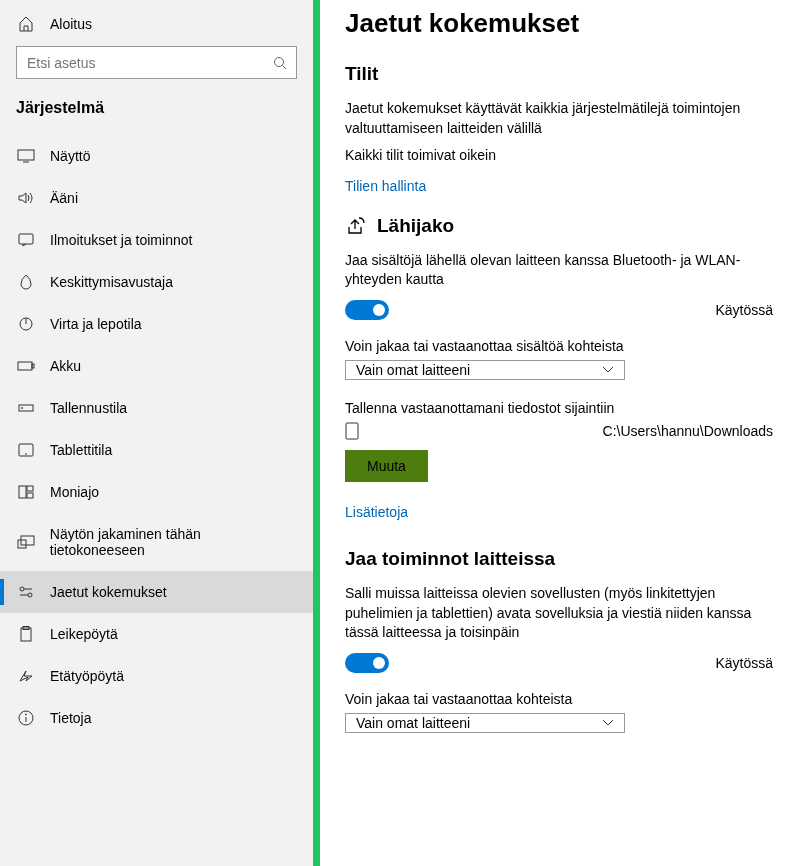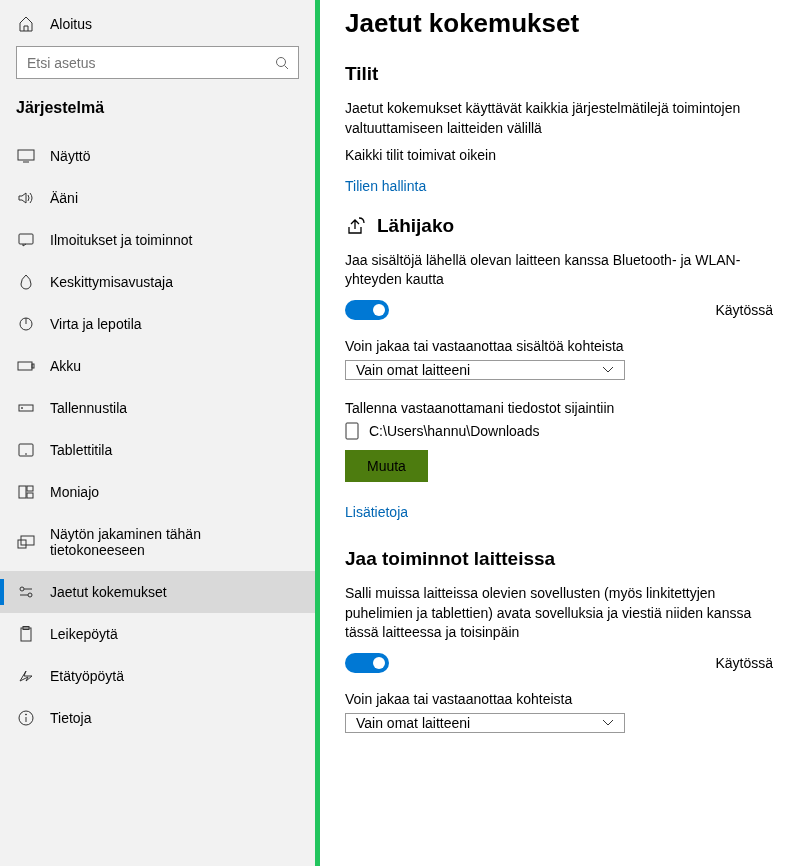--- a/index.html
+++ b/index.html
@@ -1,17 +1,17 @@
 <!DOCTYPE html>
 <html><head>
 <meta charset="utf-8">
 <style>
 * { box-sizing: border-box; margin: 0; padding: 0; }
 body { font-family: "Segoe UI", Arial, sans-serif; font-size: 14px; color: #000; background: #fff; display: flex; width: 785px; height: 866px; overflow: hidden; }
-.sidebar { width: 320px; background: #f2f2f2; padding: 8px 0 0 0; border-right: 5px solid #22c55e; position: relative; }
+.sidebar { width: 320px; background: #f2f2f2; padding: 8px 0 0 0; border-right: 7px solid #22c55e; position: relative; }
 .home-row { display: flex; align-items: center; padding: 8px 16px 8px 16px; cursor: pointer; }
 .home-row .icon { width: 20px; display: flex; justify-content: center; }
 .home-row span.label { margin-left: 14px; font-size: 14px; }
 .search-wrap { padding: 6px 16px 2px 16px; }
 .search { width: 100%; height: 33px; border: 1px solid #999; background: #fff; padding: 1px 34px 0 10px; font-size: 14px; color: #666; position: relative; }
 .search-container { position: relative; }
 .search-icon { position: absolute; right: 10px; top: 50%; transform: translateY(-50%); color: #666; pointer-events: none; }
 .category { font-size: 16px; font-weight: 600; padding: 18px 16px 8px 16px; }
 .nav { list-style: none; margin-top: 10px; }
 .nav li { display: flex; align-items: center; padding: 13px 16px 13px 16px; cursor: pointer; font-size: 14px; position: relative; }
@@ -24,21 +24,21 @@
 h2 { font-size: 19px; font-weight: 600; margin-top: 21px; margin-bottom: 14px; display: flex; align-items: center; gap: 10px; }
 p.desc { font-size: 14px; margin-bottom: 8px; line-height: 1.4; max-width: 430px; }
 a.link { color: #0066b4; text-decoration: none; font-size: 14px; display: inline-block; margin-top: 4px; cursor: pointer; }
 .toggle-row { display: flex; align-items: center; gap: 12px; margin: 10px 0 18px 0; justify-content: space-between; }
 .toggle { width: 44px; height: 20px; background: #0078d4; border-radius: 10px; position: relative; cursor: pointer; }
 .toggle::after { content: ""; position: absolute; width: 12px; height: 12px; background: #fff; border-radius: 50%; top: 4px; right: 4px; }
 .toggle-label { font-size: 14px; }
 .field-label { font-size: 14px; margin-bottom: 6px; margin-top: 6px; }
 .select { width: 280px; height: 20px; border: 1px solid #999; background: #fff; padding: 0 34px 0 10px; font-size: 14px; position: relative; display: flex; align-items: center; cursor: pointer; margin-bottom: 20px; }
 .select .chev { position: absolute; right: 10px; top: 50%; transform: translateY(-50%); }
-.path-row { display: flex; align-items: center; gap: 10px; margin: 6px 0 10px 0; }
+.path-row { display: flex; align-items: center; gap: 10px; margin: 6px 0 10px 0; justify-content: space-between; }
 .btn { background: #4d7c0f; border: none; padding: 8px 22px; font-size: 14px; cursor: pointer; margin-bottom: 18px; }
 svg { display: block; }
 </style>
 </head>
 <body>
 
 <div class="sidebar">
   <div class="home-row">
     <span class="icon">
       <svg width="16" height="16" viewBox="0 0 16 16" fill="none" stroke="#333" stroke-width="1">

